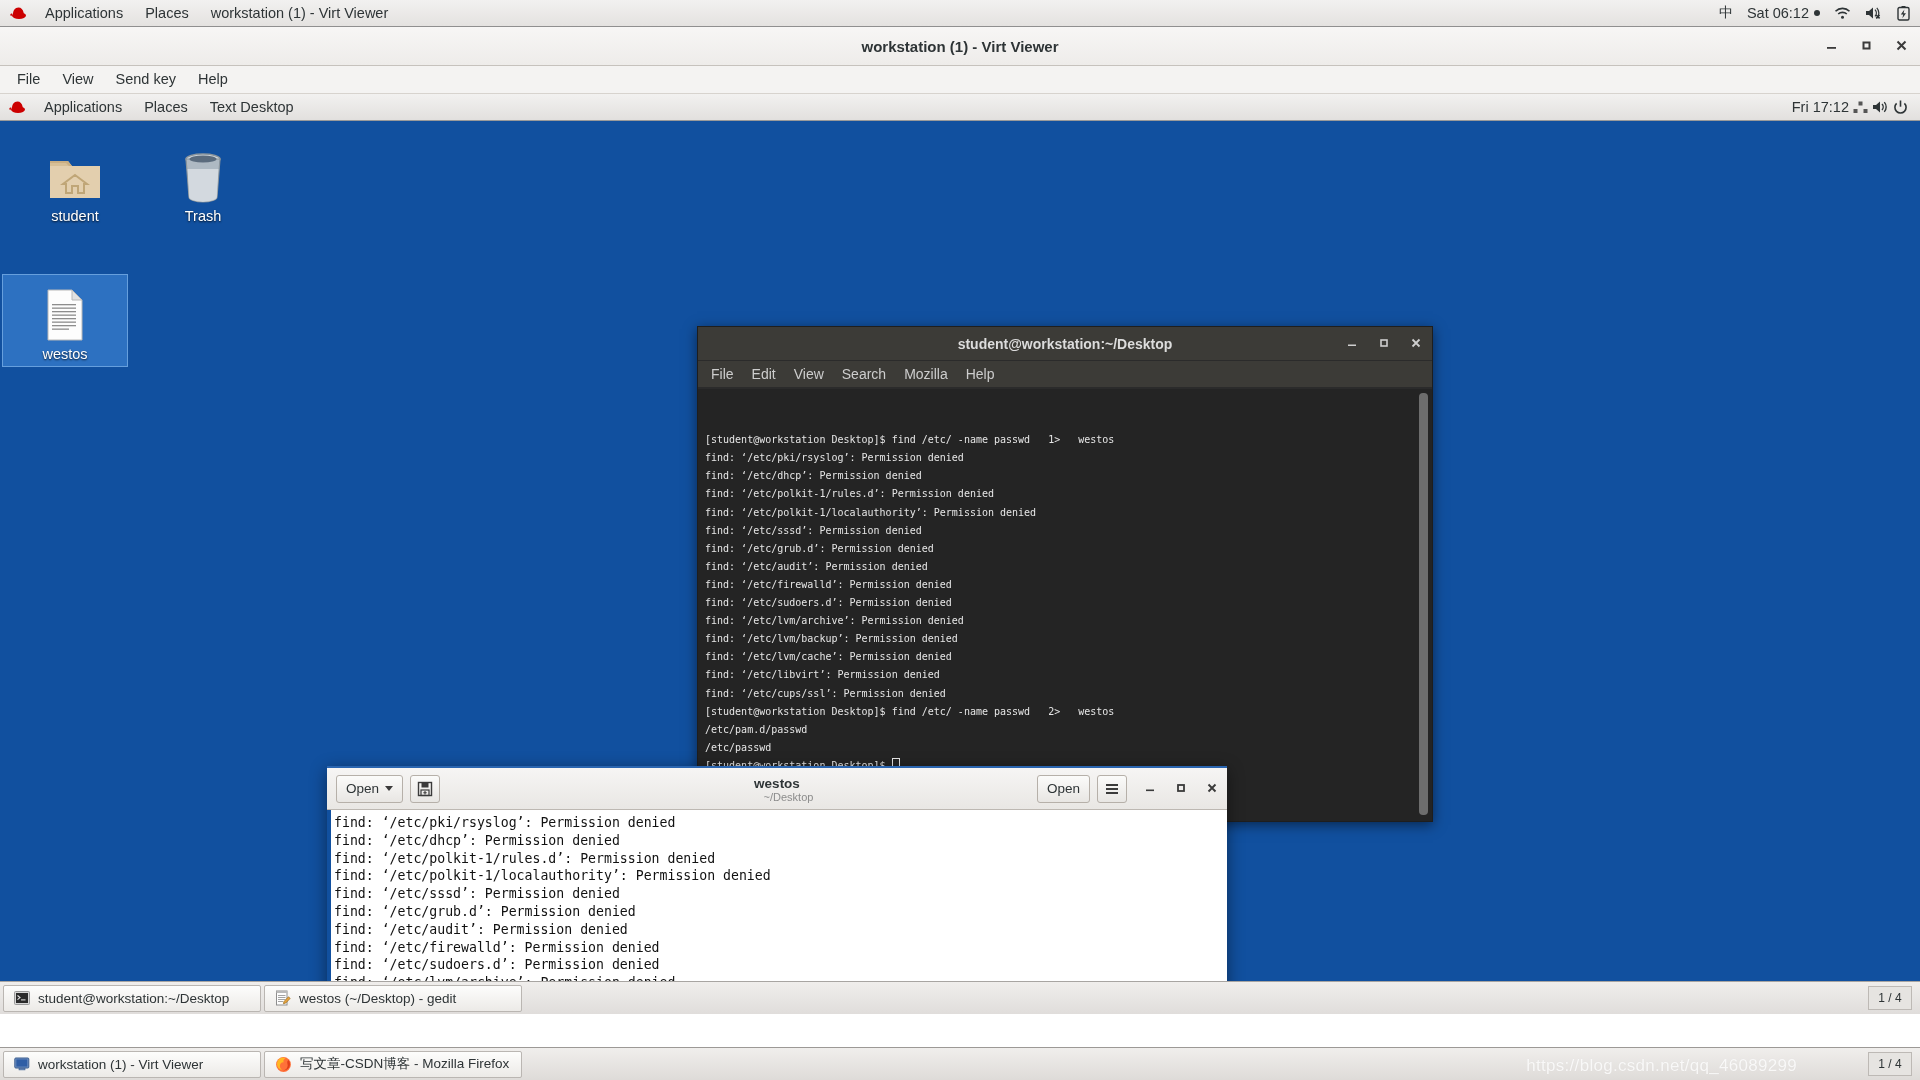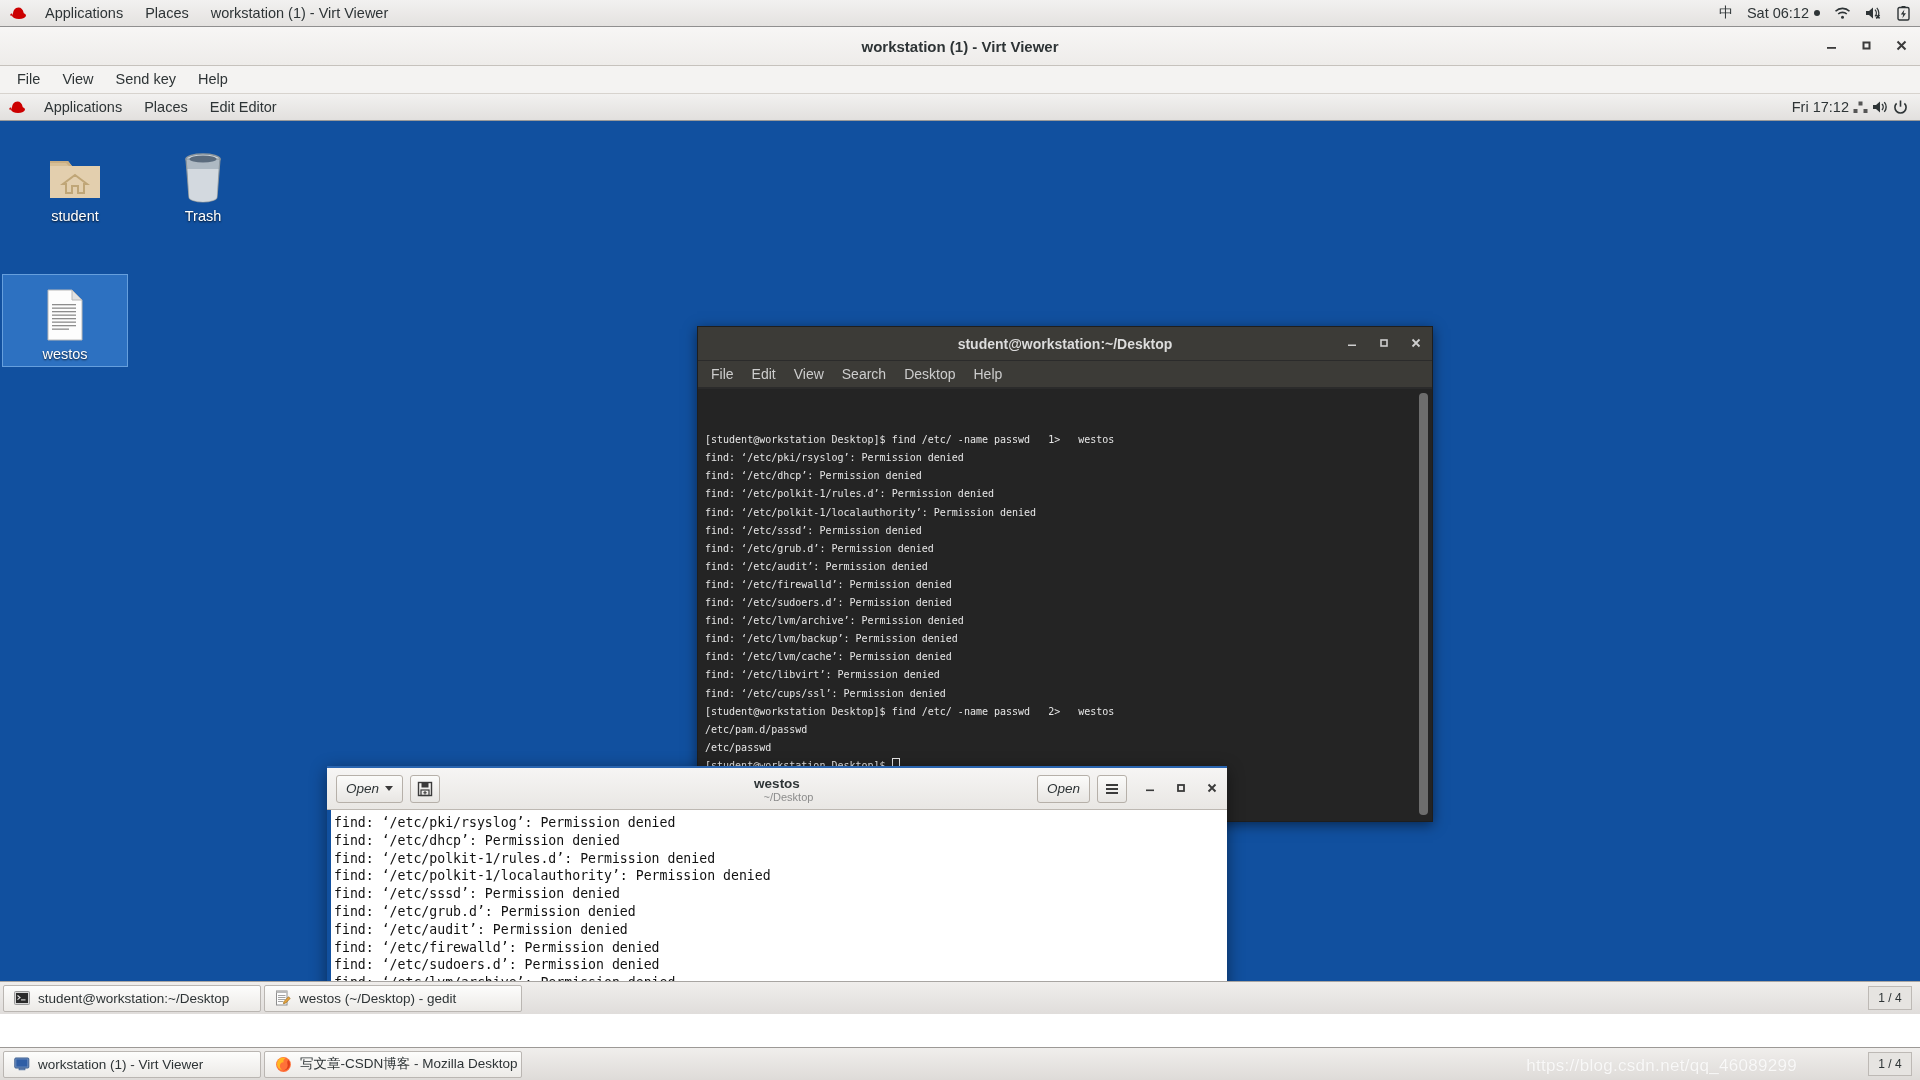--- a/index.html
+++ b/index.html
@@ -122,21 +122,21 @@
     position: relative; height: 44px;
     background: linear-gradient(to bottom, #f6f5f4 0%, #e9e7e4 100%);
     border-bottom: 1px solid #bdb8b2;
     border-top: 2px solid #2a65b0;
     display: flex; align-items: center;
   }
   .gbtn {
     height: 28px; border: 1px solid #b6b0a9; border-radius: 3px;
     background: linear-gradient(to bottom, #fbfbfa 0%, #e8e6e3 100%);
     display:flex; align-items:center; justify-content:center;
-    font-size: 13.5px; color:#2e3436; padding: 0 9px; cursor: default; font-style: italic;
+    font-size: 13.5px; color:#2e3436; padding: 0 9px; cursor: default;
   }
   .gedit-left { display:flex; align-items:center; gap:7px; margin-left: 9px; }
   .gedit-center { position:absolute; left:0; right:0; top:0; height:44px; display:flex; flex-direction:column; align-items:center; justify-content:center; pointer-events:none;}
   .gedit-doc { font-size: 13.5px; font-weight: bold; color:#2e3436; line-height: 15px;}
   .gedit-path { font-size: 11px; color:#8c8c8c; line-height: 13px; margin-left: 23px; }
   .gedit-right { margin-left:auto; display:flex; align-items:center; gap:7px; margin-right: 9px; z-index:2;}
   .gedit-wbtns { display:flex; align-items:center; gap:19px; margin-left: 10px; color:#3a3a3a; font-size:14px; }
   .gedit-body {
     position:absolute; left:0; top:44px; right:0; bottom:0;
     background:#ffffff; overflow:hidden;
@@ -271,21 +271,21 @@
     <div class="g-topbar">
       <span class="hat ico">
         <svg width="17" height="14" viewBox="0 0 17 14">
           <ellipse cx="9" cy="9.6" rx="7" ry="3.4" fill="#cc0000"></ellipse>
           <path d="M3 8.6 C3 4.6 5 1.6 8.4 1.6 C11.2 1.6 13 3.6 13.6 6.6 C14 8 12 9.6 8.8 9.6 C5.4 9.6 3 9.4 3 8.6 Z" fill="#cc0000"></path>
           <path d="M2.2 8.2 C1 7.8 0.6 8.8 1.6 9.6" fill="none" stroke="#cc0000" stroke-width="1.4"></path>
         </svg>
       </span>
       <span class="mi">Applications</span>
       <span class="mi">Places</span>
-      <span class="mi">Edit Editor</span>
+      <span class="mi">Text Desktop</span>
       <span class="spacer"></span>
       <span class="tray">
         <span class="clock">Fri 17:12</span>
         <span class="ico">
           <svg width="15" height="13" viewBox="0 0 15 13">
             <rect x="5.5" y="0.5" width="4" height="4" fill="#555"></rect>
             <rect x="0.5" y="8" width="4" height="4" fill="#555"></rect>
             <rect x="10.5" y="8" width="4" height="4" fill="#555"></rect>
           </svg>
         </span>
@@ -370,21 +370,21 @@
                   <path d="M2.5 2.5 L9.5 9.5 M9.5 2.5 L2.5 9.5" stroke="#cfcfcf" stroke-width="1.8"></path>
                 </svg>
             </span>
           </span>
         </div>
         <div class="term-menu">
           <span class="mi">File</span>
           <span class="mi">Edit</span>
           <span class="mi">View</span>
           <span class="mi">Search</span>
-          <span class="mi">Desktop</span>
+          <span class="mi">Mozilla</span>
           <span class="mi">Help</span>
         </div>
         <div class="term-leftedge"></div>
         <div class="term-body">
           <div id="term-lines"><div>[student@workstation Desktop]$ find /etc/ -name passwd   1&gt;   westos</div><div>find: ‘/etc/pki/rsyslog’: Permission denied</div><div>find: ‘/etc/dhcp’: Permission denied</div><div>find: ‘/etc/polkit-1/rules.d’: Permission denied</div><div>find: ‘/etc/polkit-1/localauthority’: Permission denied</div><div>find: ‘/etc/sssd’: Permission denied</div><div>find: ‘/etc/grub.d’: Permission denied</div><div>find: ‘/etc/audit’: Permission denied</div><div>find: ‘/etc/firewalld’: Permission denied</div><div>find: ‘/etc/sudoers.d’: Permission denied</div><div>find: ‘/etc/lvm/archive’: Permission denied</div><div>find: ‘/etc/lvm/backup’: Permission denied</div><div>find: ‘/etc/lvm/cache’: Permission denied</div><div>find: ‘/etc/libvirt’: Permission denied</div><div>find: ‘/etc/cups/ssl’: Permission denied</div><div>[student@workstation Desktop]$ find /etc/ -name passwd   2&gt;   westos</div><div>/etc/pam.d/passwd</div><div>/etc/passwd</div><div>[student@workstation Desktop]$ <span class="tcursor"></span></div></div>
         </div>
         <div class="term-sb-track">
           <div class="term-sb-thumb"></div>
         </div>
       </div>
@@ -490,20 +490,20 @@
       <span>workstation (1) - Virt Viewer</span>
     </div>
     <div class="tbtn win2">
       <span class="ico">
         <svg width="17" height="17" viewBox="0 0 17 17">
           <circle cx="8.5" cy="8.5" r="7.4" fill="#ff7139"></circle>
           <path d="M8.5 1.6 C4.8 1.6 2 4.4 2 8.2 C2 11 4 13.4 7 13.9 C5.4 12.8 4.6 11 5 9.1 C5.4 7.1 7.2 5.9 8.8 6.4 C7.9 5 8.6 3.2 10.2 2.6 C9.6 1.9 9 1.6 8.5 1.6 Z" fill="#ffb822"></path>
           <path d="M13.6 4 C14.8 5.6 15.3 7.6 14.9 9.6 C14.3 12.7 11.4 14.8 8.3 14.4 C10.9 14 12.8 11.8 12.7 9.2 C12.6 7.2 11.4 5.5 13.6 4 Z" fill="#e1401a"></path>
         </svg>
       </span>
-      <span>写文章-CSDN博客 - Mozilla Desktop</span>
+      <span>写文章-CSDN博客 - Mozilla Firefox</span>
     </div>
     <div class="pager">1 / 4</div>
   </div>
 
   <div class="watermark">https://blog.csdn.net/qq_46089299</div>
 
 </div>
 
 </body></html>

